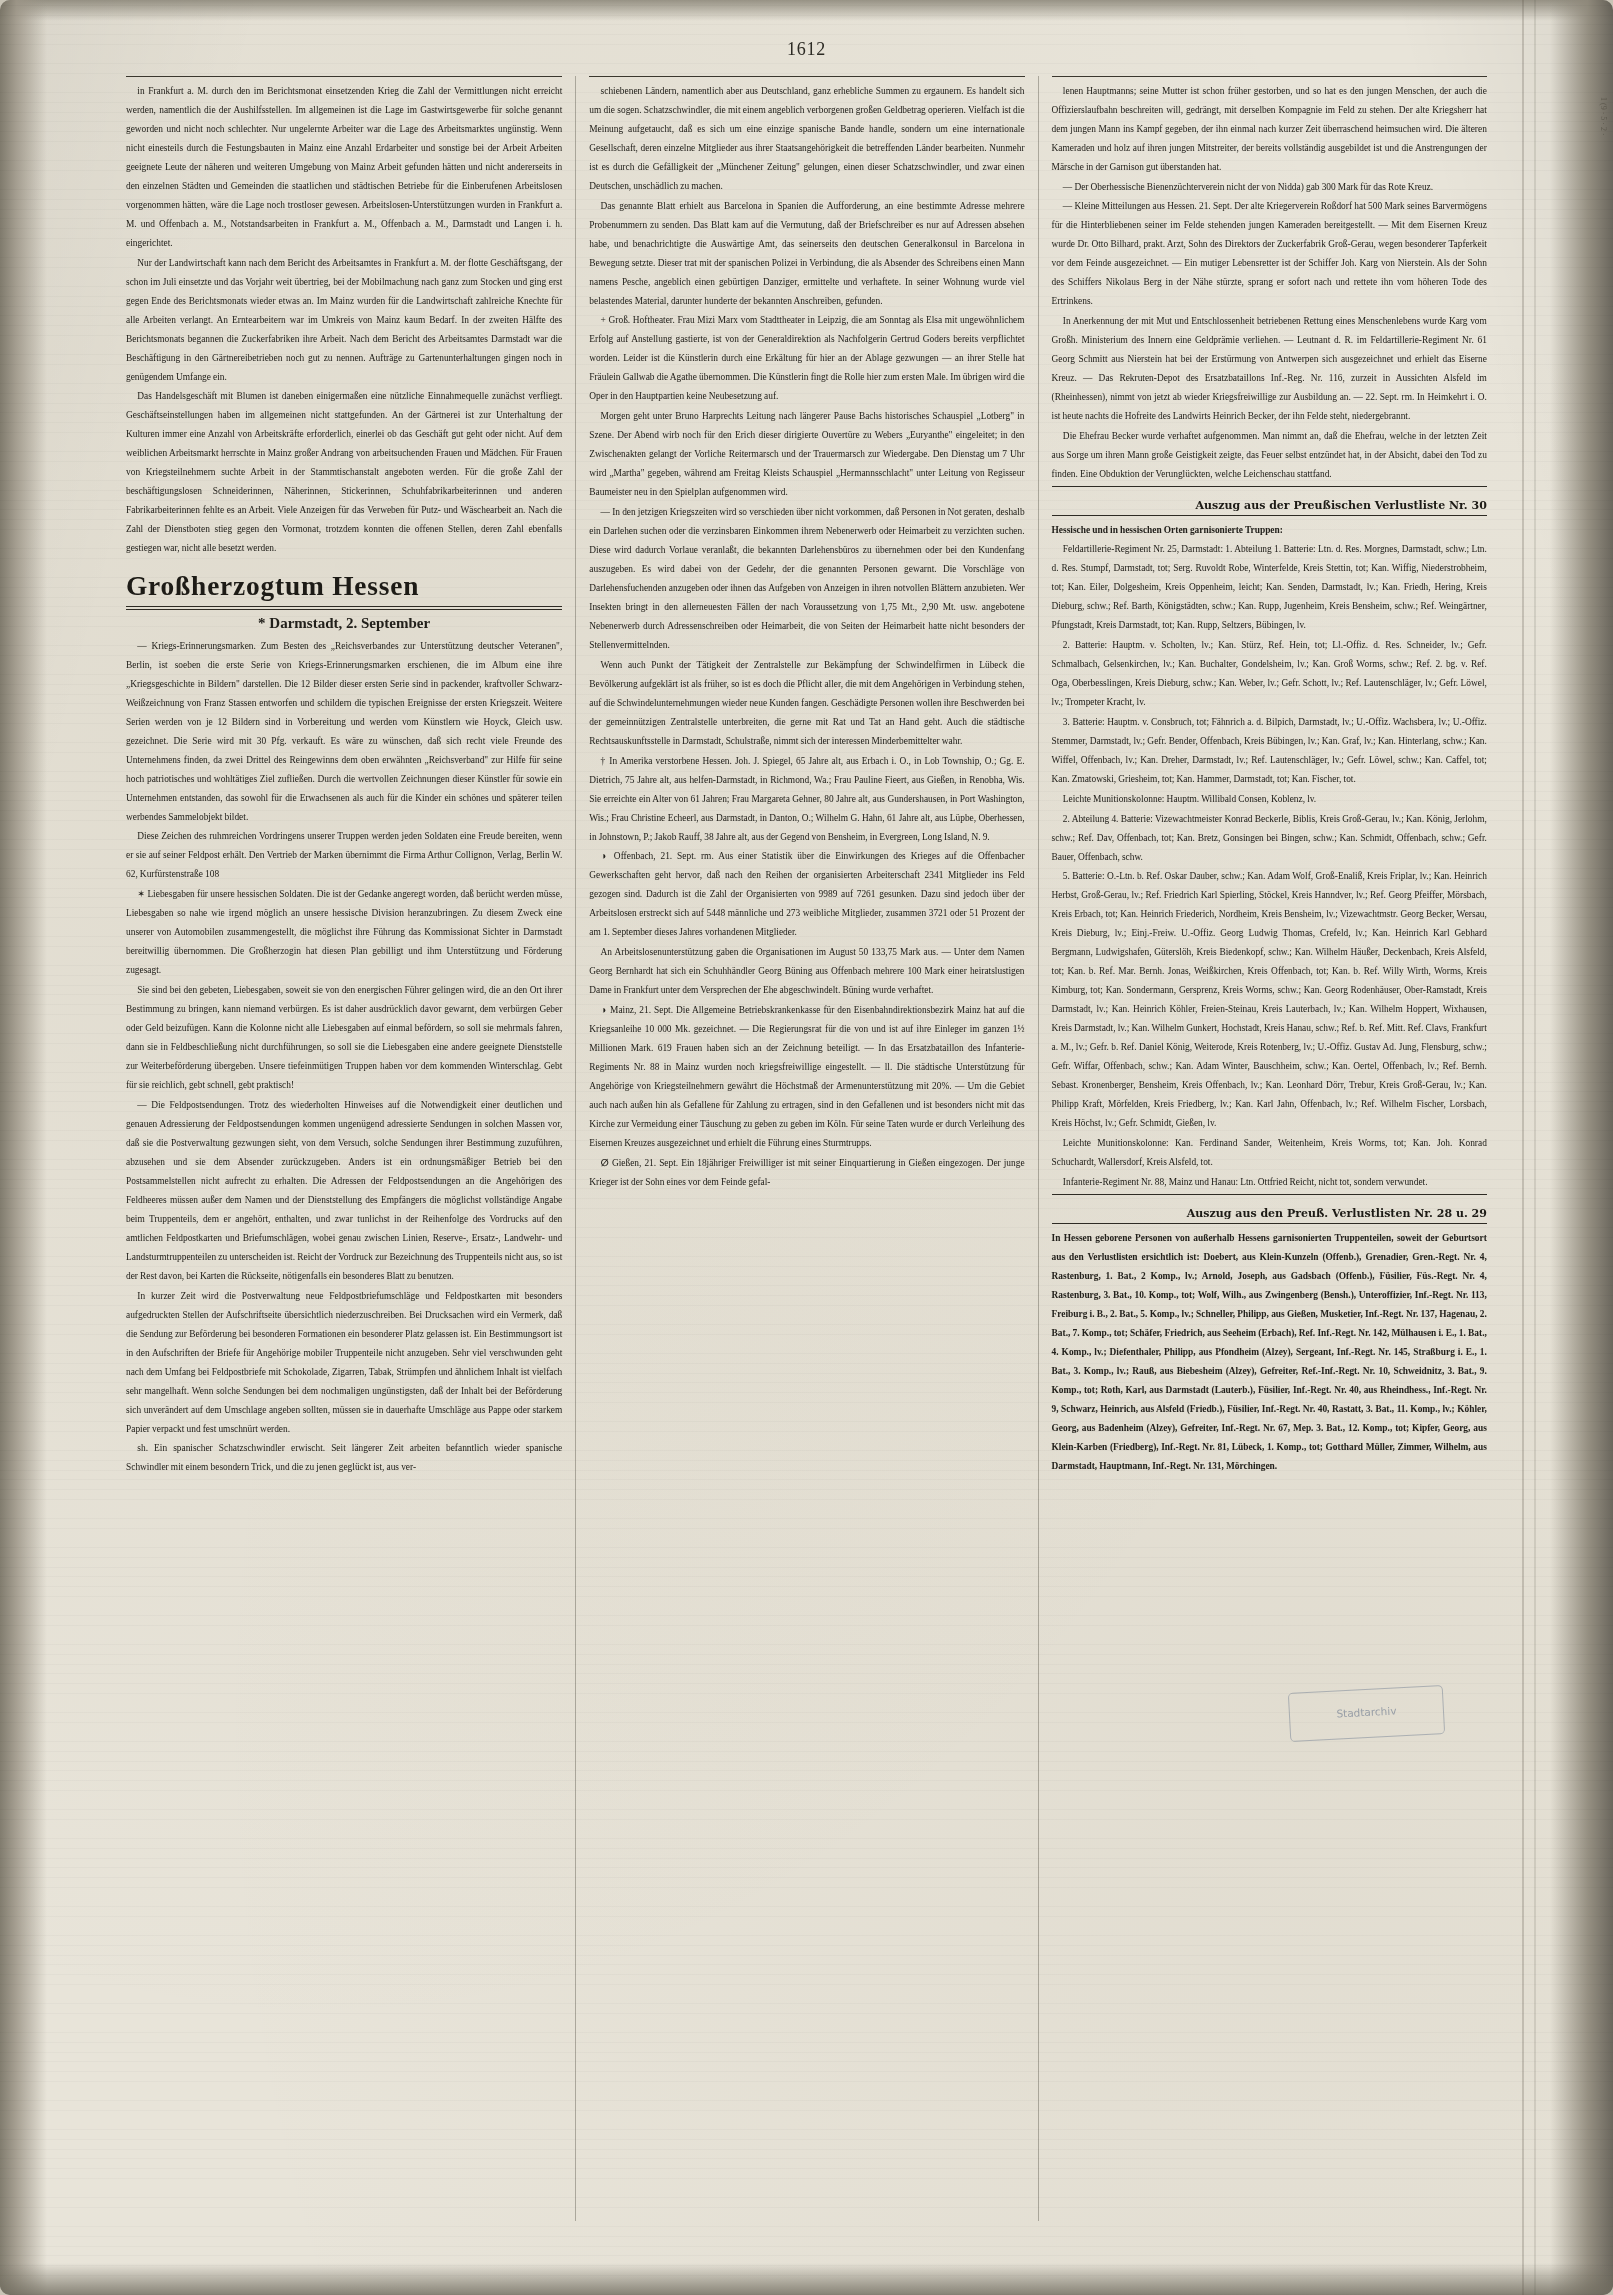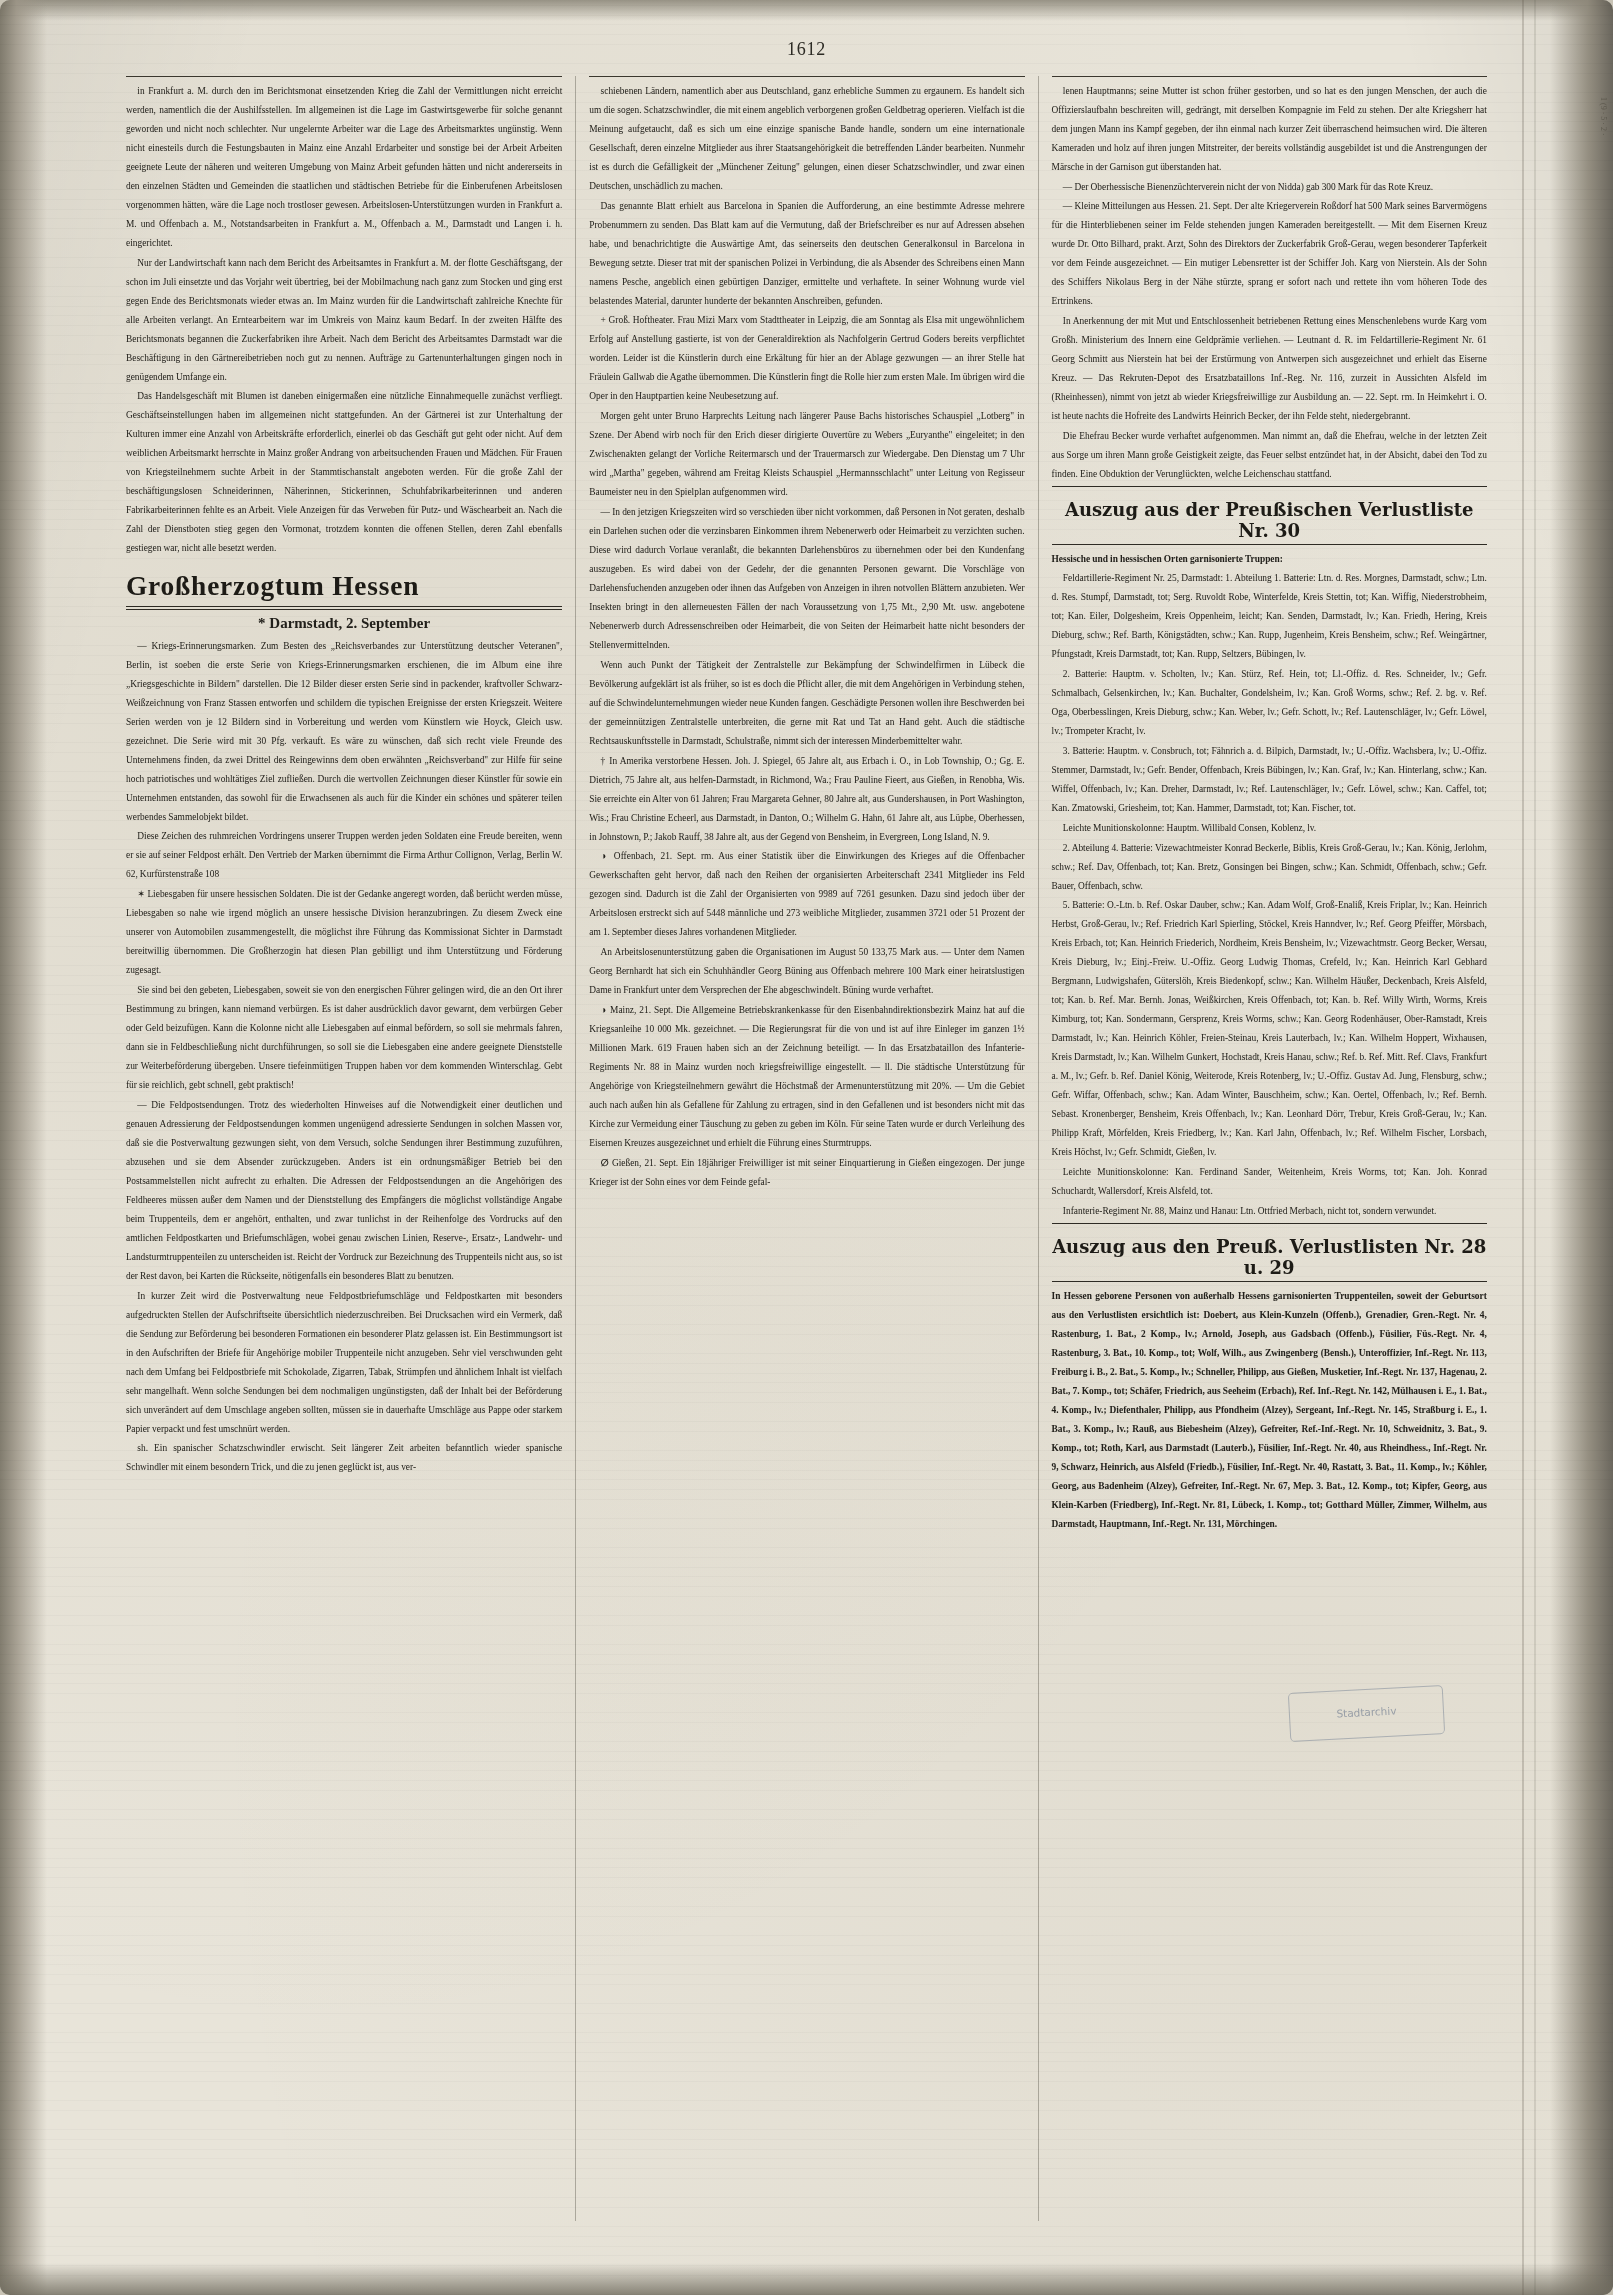--- a/index.html
+++ b/index.html
@@ -73,24 +73,24 @@
     border-top:1.6px solid #2e2b24;
     border-bottom:0.8px solid #2e2b24;
     height:2.4px;margin:1.6px 0 4.8px 0;
   }
   .dateline{
     text-align:center;font-size:15px;font-weight:bold;margin:0 0 4.8px 0;color:#22201b;
   }
   h2.sec{
     font-family:"DejaVu Serif", serif;
     font-weight:bold;
-    font-size:18px;
+    font-size:11px;
     margin:11.3px 0 3.2px 0;
     color:#1d1b16;
-    text-align:center;
+    text-align:right;
   }
   .sec-rule{border-top:1.6px solid #2e2b24;margin:2.4px 0 4.8px 0;}
 
   
   .ghost{
     position:absolute;inset:0;opacity:.05;pointer-events:none;
     background-image:repeating-linear-gradient(0deg, rgba(0,0,0,.5) 0px, rgba(0,0,0,.5) 0.8px, rgba(0,0,0,0) 0.8px, rgba(0,0,0,0) 9.7px);
   }
   .margin-note{
     position:absolute;right:4.8px;top:97px;width:56px;
@@ -169,21 +169,21 @@
         <h2 class="sec">Auszug aus der Preußischen Verlustliste Nr. 30</h2>
         <div class="sec-rule"></div>
         <p class="j noind">Hessische und in hessischen Orten garnisonierte Truppen:</p>
         <p class="j">Feldartillerie-Regiment Nr. 25, Darmstadt: 1. Abteilung 1. Batterie: Ltn. d. Res. Morgnes, Darmstadt, schw.; Ltn. d. Res. Stumpf, Darmstadt, tot; Serg. Ruvoldt Robe, Winterfelde, Kreis Stettin, tot; Kan. Wiffig, Niederstrobheim, tot; Kan. Eiler, Dolgesheim, Kreis Oppenheim, leicht; Kan. Senden, Darmstadt, lv.; Kan. Friedh, Hering, Kreis Dieburg, schw.; Ref. Barth, Königstädten, schw.; Kan. Rupp, Jugenheim, Kreis Bensheim, schw.; Ref. Weingärtner, Pfungstadt, Kreis Darmstadt, tot; Kan. Rupp, Seltzers, Bübingen, lv.</p>
         <p class="j">2. Batterie: Hauptm. v. Scholten, lv.; Kan. Stürz, Ref. Hein, tot; Ll.-Offiz. d. Res. Schneider, lv.; Gefr. Schmalbach, Gelsenkirchen, lv.; Kan. Buchalter, Gondelsheim, lv.; Kan. Groß Worms, schw.; Ref. 2. bg. v. Ref. Oga, Oberbesslingen, Kreis Dieburg, schw.; Kan. Weber, lv.; Gefr. Schott, lv.; Ref. Lautenschläger, lv.; Gefr. Löwel, lv.; Trompeter Kracht, lv.</p>
         <p class="j">3. Batterie: Hauptm. v. Consbruch, tot; Fähnrich a. d. Bilpich, Darmstadt, lv.; U.-Offiz. Wachsbera, lv.; U.-Offiz. Stemmer, Darmstadt, lv.; Gefr. Bender, Offenbach, Kreis Bübingen, lv.; Kan. Graf, lv.; Kan. Hinterlang, schw.; Kan. Wiffel, Offenbach, lv.; Kan. Dreher, Darmstadt, lv.; Ref. Lautenschläger, lv.; Gefr. Löwel, schw.; Kan. Caffel, tot; Kan. Zmatowski, Griesheim, tot; Kan. Hammer, Darmstadt, tot; Kan. Fischer, tot.</p>
         <p class="j">Leichte Munitionskolonne: Hauptm. Willibald Consen, Koblenz, lv.</p>
         <p class="j">2. Abteilung 4. Batterie: Vizewachtmeister Konrad Beckerle, Biblis, Kreis Groß-Gerau, lv.; Kan. König, Jerlohm, schw.; Ref. Dav, Offenbach, tot; Kan. Bretz, Gonsingen bei Bingen, schw.; Kan. Schmidt, Offenbach, schw.; Gefr. Bauer, Offenbach, schw.</p>
         <p class="j">5. Batterie: O.-Ltn. b. Ref. Oskar Dauber, schw.; Kan. Adam Wolf, Groß-Enaliß, Kreis Friplar, lv.; Kan. Heinrich Herbst, Groß-Gerau, lv.; Ref. Friedrich Karl Spierling, Stöckel, Kreis Hanndver, lv.; Ref. Georg Pfeiffer, Mörsbach, Kreis Erbach, tot; Kan. Heinrich Friederich, Nordheim, Kreis Bensheim, lv.; Vizewachtmstr. Georg Becker, Wersau, Kreis Dieburg, lv.; Einj.-Freiw. U.-Offiz. Georg Ludwig Thomas, Crefeld, lv.; Kan. Heinrich Karl Gebhard Bergmann, Ludwigshafen, Güterslöh, Kreis Biedenkopf, schw.; Kan. Wilhelm Häußer, Deckenbach, Kreis Alsfeld, tot; Kan. b. Ref. Mar. Bernh. Jonas, Weißkirchen, Kreis Offenbach, tot; Kan. b. Ref. Willy Wirth, Worms, Kreis Kimburg, tot; Kan. Sondermann, Gersprenz, Kreis Worms, schw.; Kan. Georg Rodenhäuser, Ober-Ramstadt, Kreis Darmstadt, lv.; Kan. Heinrich Köhler, Freien-Steinau, Kreis Lauterbach, lv.; Kan. Wilhelm Hoppert, Wixhausen, Kreis Darmstadt, lv.; Kan. Wilhelm Gunkert, Hochstadt, Kreis Hanau, schw.; Ref. b. Ref. Mitt. Ref. Clavs, Frankfurt a. M., lv.; Gefr. b. Ref. Daniel König, Weiterode, Kreis Rotenberg, lv.; U.-Offiz. Gustav Ad. Jung, Flensburg, schw.; Gefr. Wiffar, Offenbach, schw.; Kan. Adam Winter, Bauschheim, schw.; Kan. Oertel, Offenbach, lv.; Ref. Bernh. Sebast. Kronenberger, Bensheim, Kreis Offenbach, lv.; Kan. Leonhard Dörr, Trebur, Kreis Groß-Gerau, lv.; Kan. Philipp Kraft, Mörfelden, Kreis Friedberg, lv.; Kan. Karl Jahn, Offenbach, lv.; Ref. Wilhelm Fischer, Lorsbach, Kreis Höchst, lv.; Gefr. Schmidt, Gießen, lv.</p>
         <p class="j">Leichte Munitionskolonne: Kan. Ferdinand Sander, Weitenheim, Kreis Worms, tot; Kan. Joh. Konrad Schuchardt, Wallersdorf, Kreis Alsfeld, tot.</p>
-        <p class="j">Infanterie-Regiment Nr. 88, Mainz und Hanau: Ltn. Ottfried Merbach, nicht tot, sondern verwundet.</p>
+        <p class="j">Infanterie-Regiment Nr. 88, Mainz und Hanau: Ltn. Ottfried Reicht, nicht tot, sondern verwundet.</p>
 
         <div class="sec-rule"></div>
         <h2 class="sec">Auszug aus den Preuß. Verlustlisten Nr. 28 u. 29</h2>
         <div class="sec-rule"></div>
         <p class="j noind">In Hessen geborene Personen von außerhalb Hessens garnisonierten Truppenteilen, soweit der Geburtsort aus den Verlustlisten ersichtlich ist: Doebert, aus Klein-Kunzeln (Offenb.), Grenadier, Gren.-Regt. Nr. 4, Rastenburg, 1. Bat., 2 Komp., lv.; Arnold, Joseph, aus Gadsbach (Offenb.), Füsilier, Füs.-Regt. Nr. 4, Rastenburg, 3. Bat., 10. Komp., tot; Wolf, Wilh., aus Zwingenberg (Bensh.), Unteroffizier, Inf.-Regt. Nr. 113, Freiburg i. B., 2. Bat., 5. Komp., lv.; Schneller, Philipp, aus Gießen, Musketier, Inf.-Regt. Nr. 137, Hagenau, 2. Bat., 7. Komp., tot; Schäfer, Friedrich, aus Seeheim (Erbach), Ref. Inf.-Regt. Nr. 142, Mülhausen i. E., 1. Bat., 4. Komp., lv.; Diefenthaler, Philipp, aus Pfondheim (Alzey), Sergeant, Inf.-Regt. Nr. 145, Straßburg i. E., 1. Bat., 3. Komp., lv.; Rauß, aus Biebesheim (Alzey), Gefreiter, Ref.-Inf.-Regt. Nr. 10, Schweidnitz, 3. Bat., 9. Komp., tot; Roth, Karl, aus Darmstadt (Lauterb.), Füsilier, Inf.-Regt. Nr. 40, aus Rheindhess., Inf.-Regt. Nr. 9, Schwarz, Heinrich, aus Alsfeld (Friedb.), Füsilier, Inf.-Regt. Nr. 40, Rastatt, 3. Bat., 11. Komp., lv.; Köhler, Georg, aus Badenheim (Alzey), Gefreiter, Inf.-Regt. Nr. 67, Mep. 3. Bat., 12. Komp., tot; Kipfer, Georg, aus Klein-Karben (Friedberg), Inf.-Regt. Nr. 81, Lübeck, 1. Komp., tot; Gotthard Müller, Zimmer, Wilhelm, aus Darmstadt, Hauptmann, Inf.-Regt. Nr. 131, Mörchingen.</p>
       </div>
 
     </div>
   </div>
 

